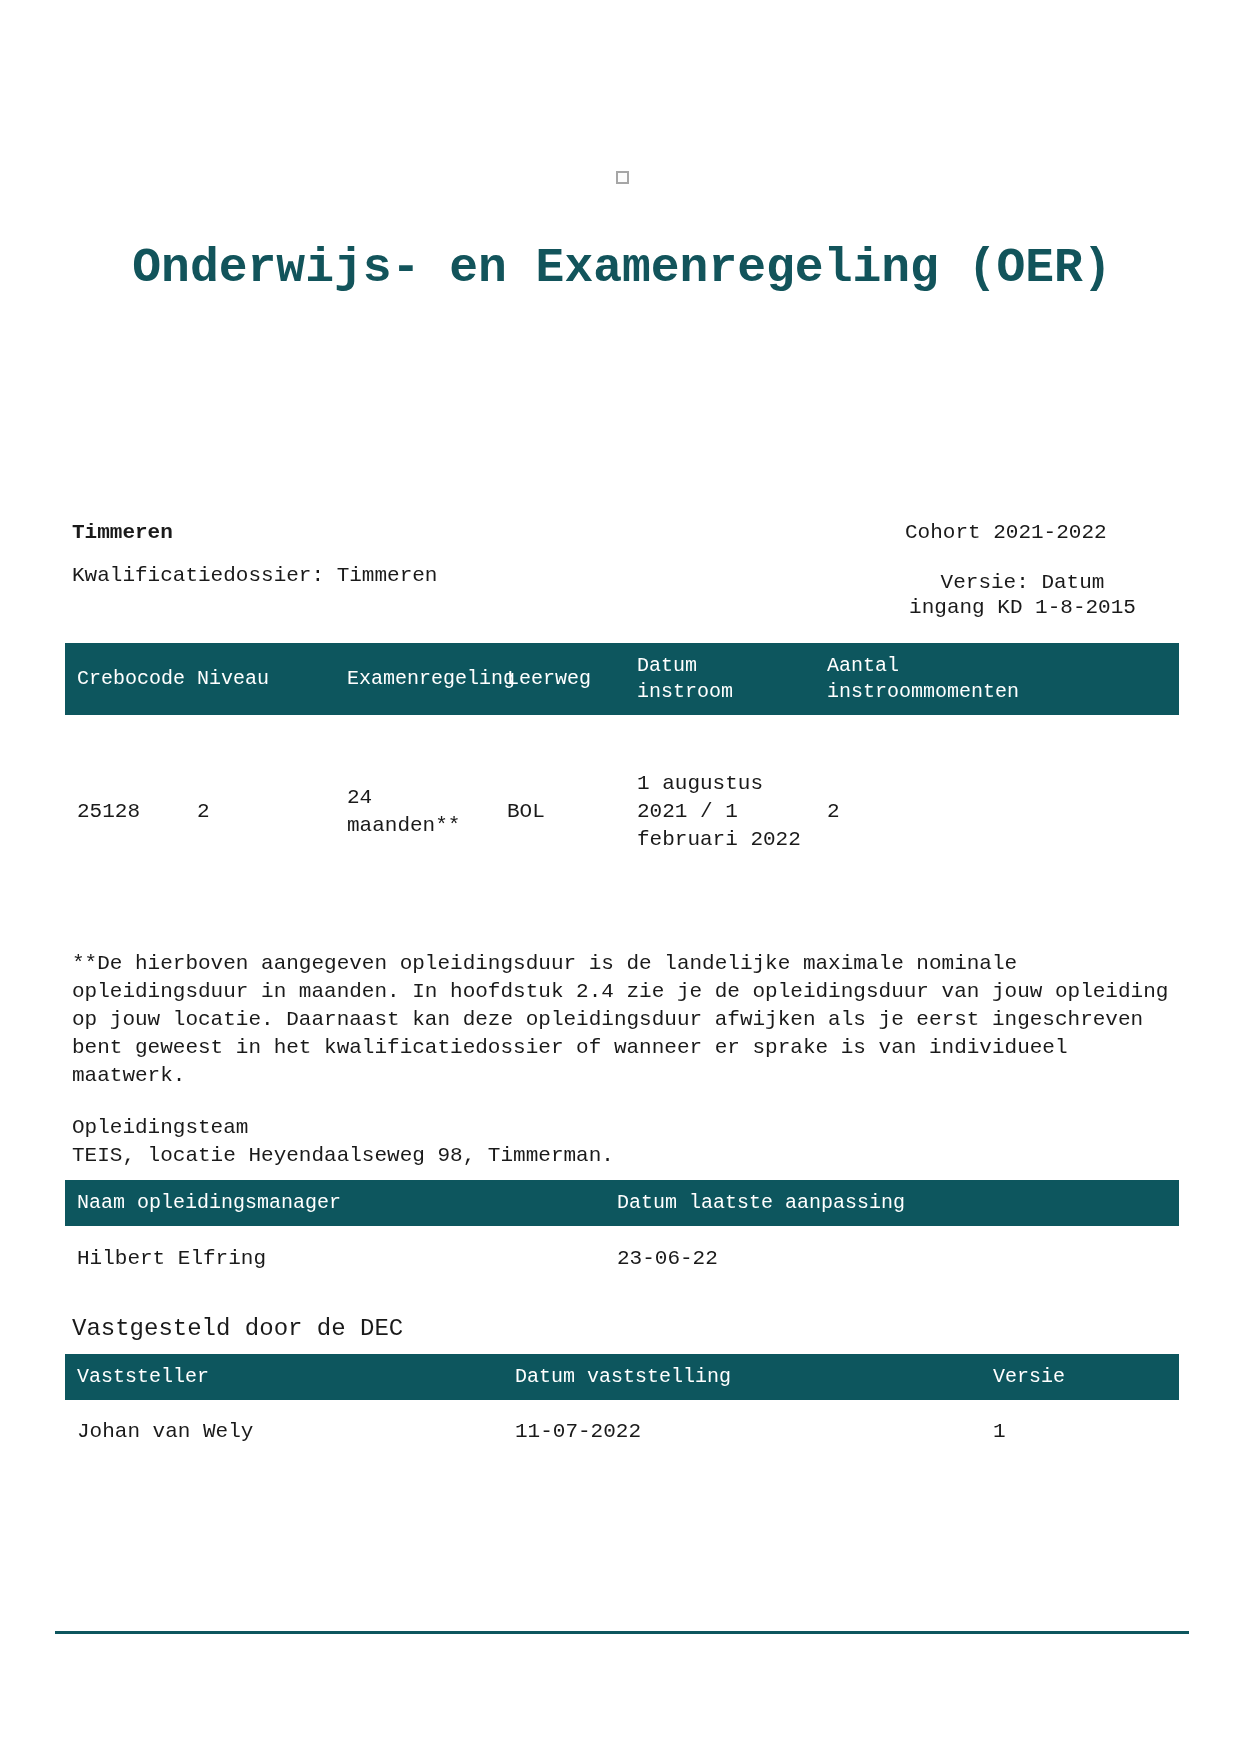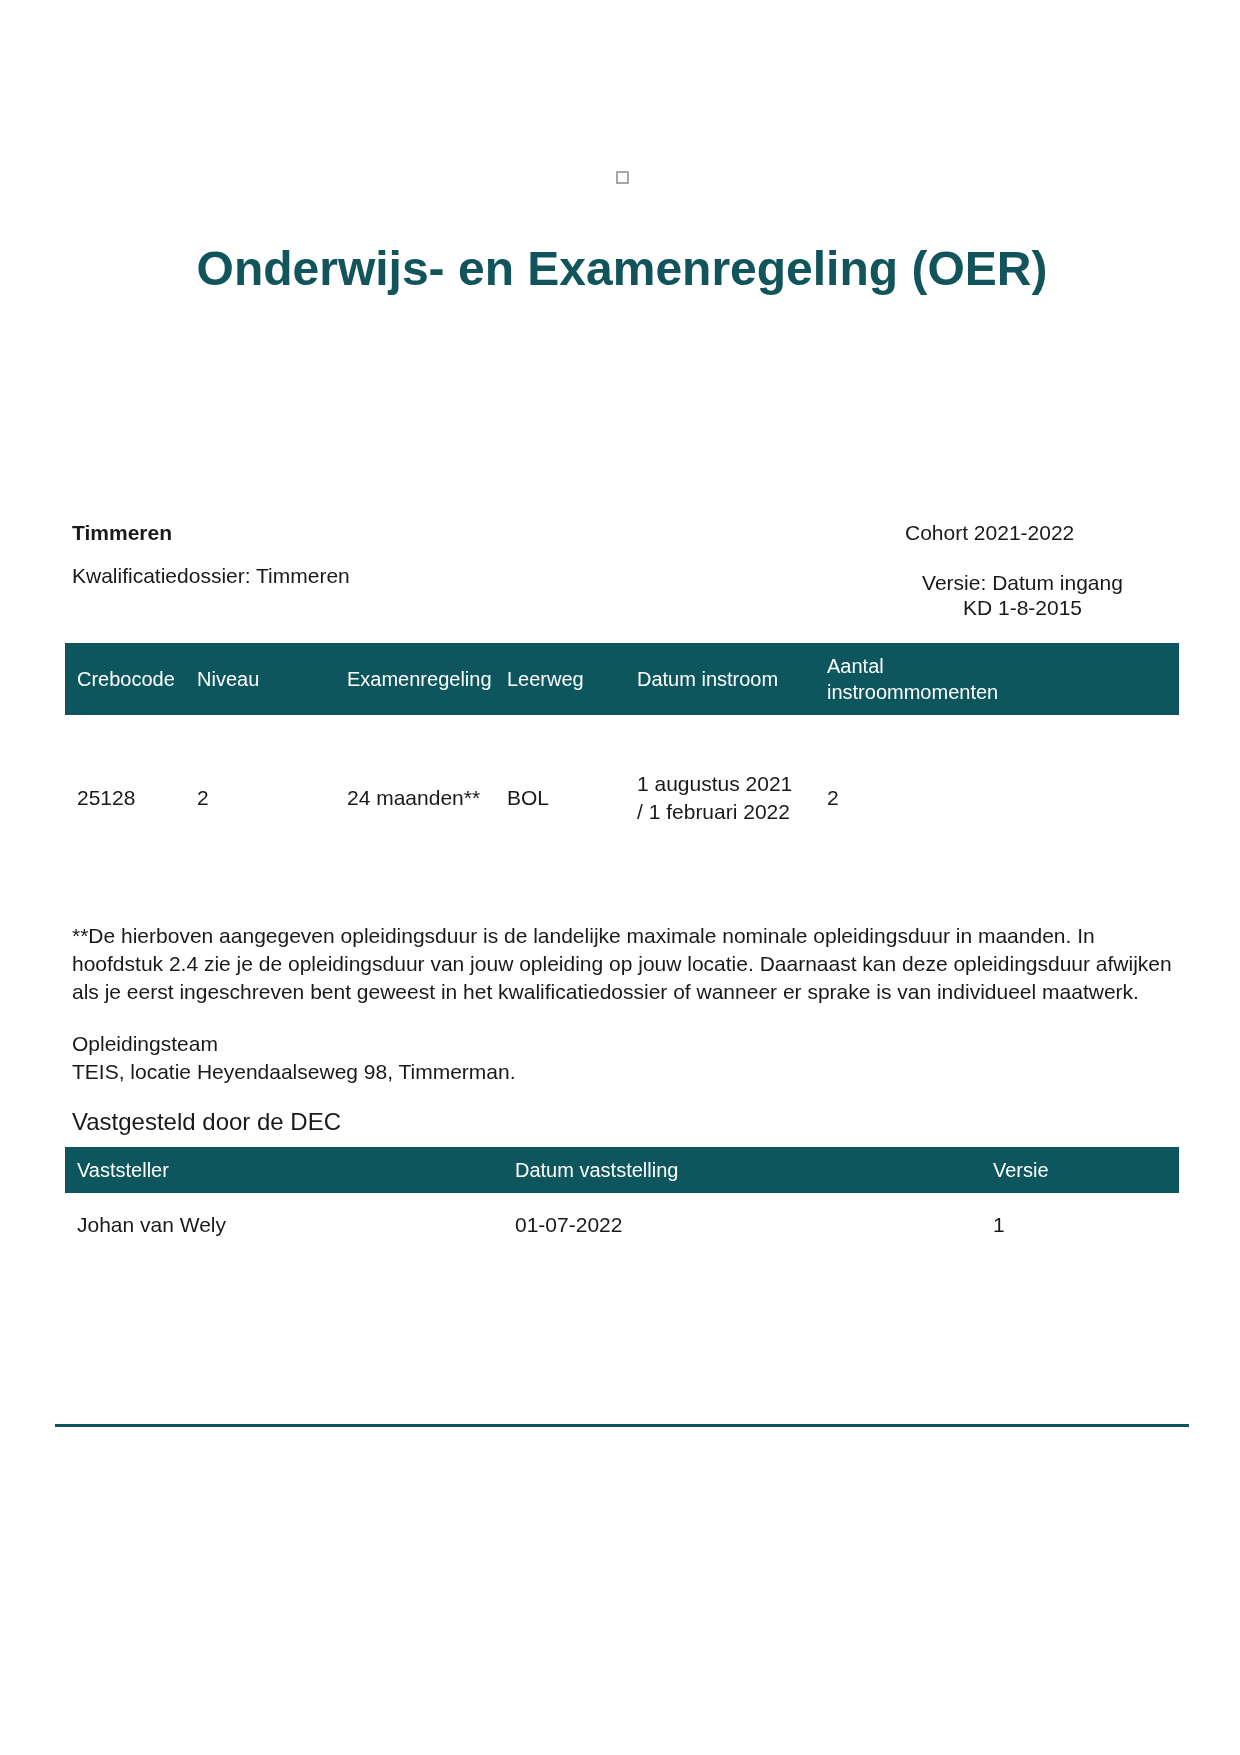--- a/index.html
+++ b/index.html
@@ -7,20 +7,21 @@
   body { font-family: "Liberation Sans", sans-serif; color: #1a1a1a; }
 
   .page {
     width: 1240px;
     height: 1755px;
     margin: 0 auto;
     background: #ffffff;
     padding: 0 68px 0 72px;
     overflow: hidden;
     position: relative;
+    font-family: Liberation Mono, monospace;
   }
 
   .logo-row {
     padding-top: 171px;
     display: flex;
     justify-content: center;
   }
   .img-placeholder {
     width: 13px;
     height: 13px;
@@ -169,40 +170,58 @@
     </tbody>
   </table>
 
   <p class="footnote">**De hierboven aangegeven opleidingsduur is de landelijke maximale nominale opleidingsduur in maanden. In hoofdstuk 2.4 zie je de opleidingsduur van jouw opleiding op jouw locatie. Daarnaast kan deze opleidingsduur afwijken als je eerst ingeschreven bent geweest in het kwalificatiedossier of wanneer er sprake is van individueel maatwerk.</p>
 
   <div class="team-block">
     <div>Opleidingsteam</div>
     <div>TEIS, locatie Heyendaalseweg 98, Timmerman.</div>
   </div>
 
+  <table class="tbl tbl-manager">
+    <colgroup>
+      <col style="width:540px">
+        <col>
+    </colgroup>
+    <thead>
+      <tr>
+        <th>Naam opleidingsmanager</th>
+        <th>Datum laatste aanpassing</th>
+      </tr>
+    </thead>
+    <tbody>
+      <tr>
+        <td>Hilbert Elfring</td>
+        <td>23-06-22</td>
+      </tr>
+    </tbody>
+  </table>
 
   <div class="approval-label">Vastgesteld door de DEC</div>
 
   <table class="tbl tbl-approval">
     <colgroup>
       <col style="width:438px">
         <col style="width:478px">
         <col>
     </colgroup>
     <thead>
       <tr>
         <th>Vaststeller</th>
         <th>Datum vaststelling</th>
         <th>Versie</th>
       </tr>
     </thead>
     <tbody>
       <tr>
         <td>Johan van Wely</td>
-        <td>01-07-2022</td>
+        <td>11-07-2022</td>
         <td>1</td>
       </tr>
     </tbody>
   </table>
 
   <hr class="bottom-rule">
 
 </div>
 
 </body></html>

